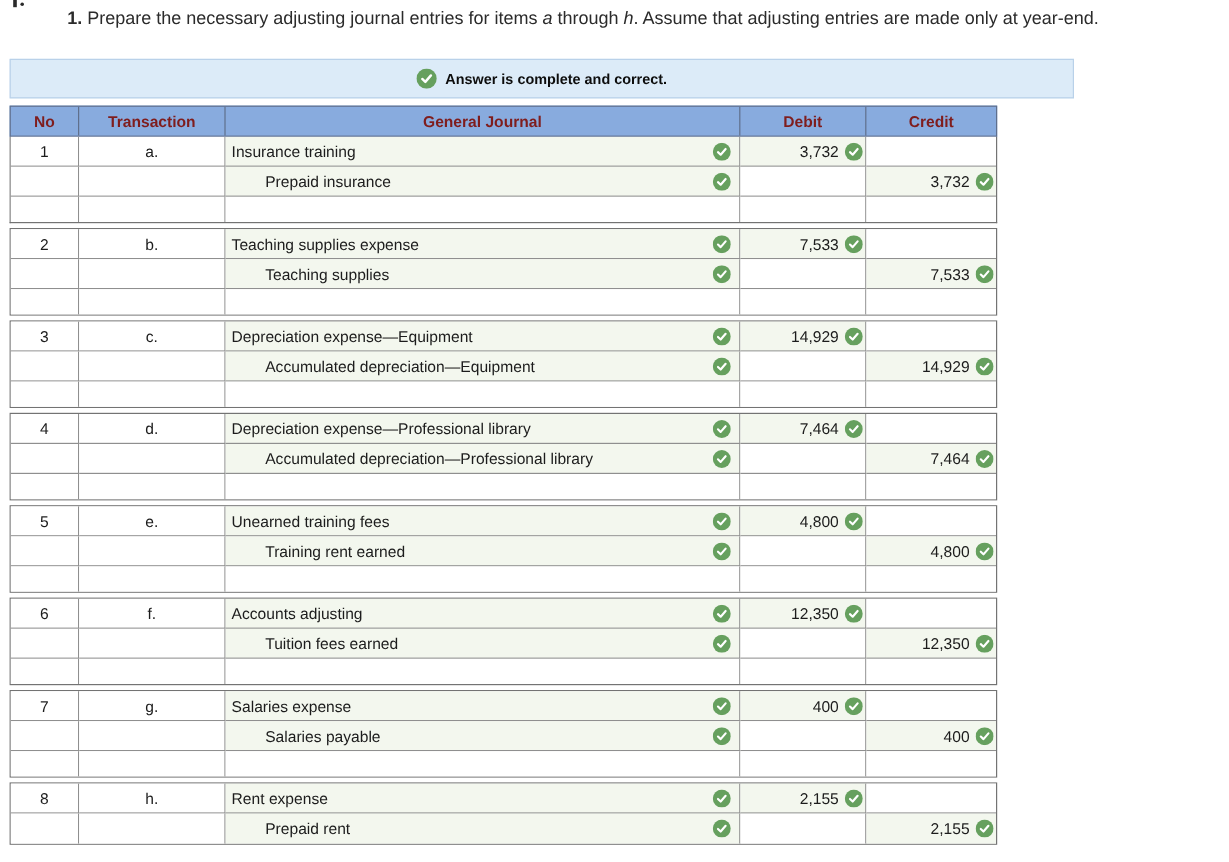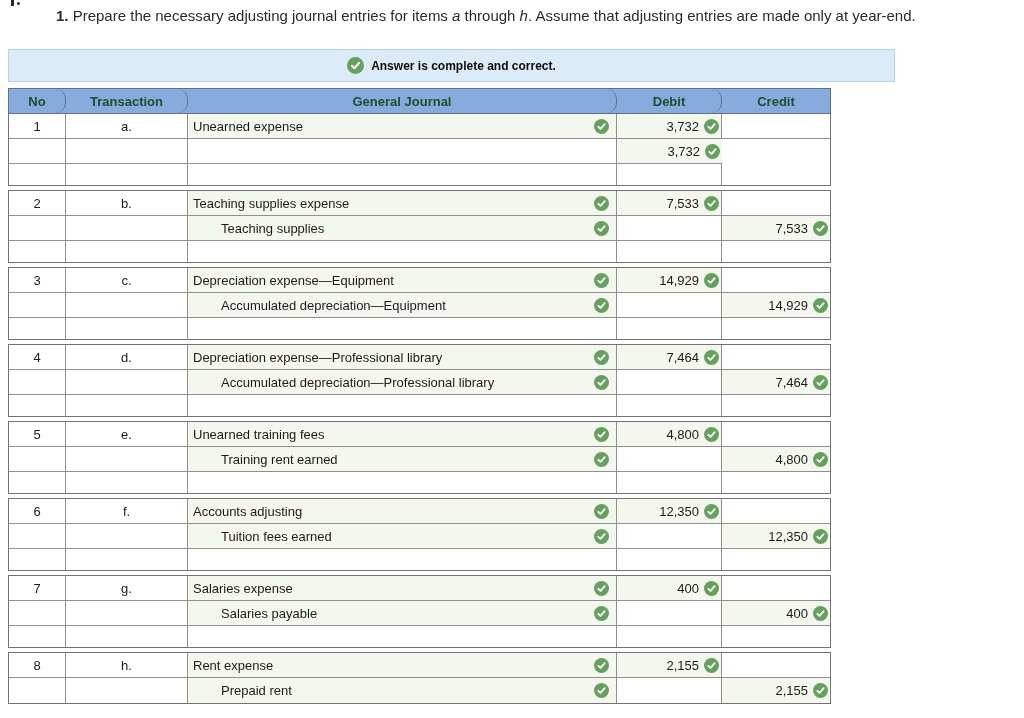--- a/index.html
+++ b/index.html
@@ -41,23 +41,22 @@
 
   .thead {
     display:grid;
     grid-template-columns:57px 122px 429px 105px 108px;
     background:var(--header-blue,#88abde);
     border:1px solid var(--table-border,#5f6f8c);
     height:26px;
   }
   .thead .hcell {
     display:flex; align-items:center; justify-content:center;
-    font-weight:bold; color:#14532d;
+    font-weight:bold; color:#7f1d1d;
     border-right:1px solid var(--table-border,#5f6f8c);
-    border-radius:10px;
   }
   .thead .hcell:last-child { border-right:none; }
 
   .entry-block {
     border:1px solid #737373;
     border-top:none;
   }
   .entry-block.gap { margin-top:4px; border-top:1px solid #737373; }
 
   .trow {
@@ -116,21 +115,21 @@
     <div id="entries">
         <div class="entry-block">
           <div class="trow">
             <div class="cell center">
               <span>1</span>
             </div>
             <div class="cell center">
               <span>a.</span>
             </div>
             <div class="cell acct tint">
-              <span>Unearned expense</span>
+              <span>Insurance training</span>
               <span class="chk">
                 <svg viewBox="0 0 16 16">
                   <circle cx="8" cy="8" r="8" fill="#66a05e"></circle>
                   <path d="M4.6 8.3 L7.0 10.6 L11.4 5.5" fill="none" stroke="#ffffff" stroke-width="1.9" stroke-linecap="round" stroke-linejoin="round"></path>
                 </svg>
               </span>
             </div>
             <div class="cell amt tint">
               <span>3,732</span>
               <span class="chk">
@@ -138,20 +137,29 @@
                   <circle cx="8" cy="8" r="8" fill="#66a05e"></circle>
                   <path d="M4.6 8.3 L7.0 10.6 L11.4 5.5" fill="none" stroke="#ffffff" stroke-width="1.9" stroke-linecap="round" stroke-linejoin="round"></path>
                 </svg>
               </span>
             </div>
             <div class="cell "></div>
           </div>
           <div class="trow">
             <div class="cell "></div>
             <div class="cell "></div>
+            <div class="cell acct indent tint">
+              <span>Prepaid insurance</span>
+              <span class="chk">
+                <svg viewBox="0 0 16 16">
+                  <circle cx="8" cy="8" r="8" fill="#66a05e"></circle>
+                  <path d="M4.6 8.3 L7.0 10.6 L11.4 5.5" fill="none" stroke="#ffffff" stroke-width="1.9" stroke-linecap="round" stroke-linejoin="round"></path>
+                </svg>
+              </span>
+            </div>
             <div class="cell "></div>
             <div class="cell amt tint">
               <span>3,732</span>
               <span class="chk">
                 <svg viewBox="0 0 16 16">
                   <circle cx="8" cy="8" r="8" fill="#66a05e"></circle>
                   <path d="M4.6 8.3 L7.0 10.6 L11.4 5.5" fill="none" stroke="#ffffff" stroke-width="1.9" stroke-linecap="round" stroke-linejoin="round"></path>
                 </svg>
               </span>
             </div>

